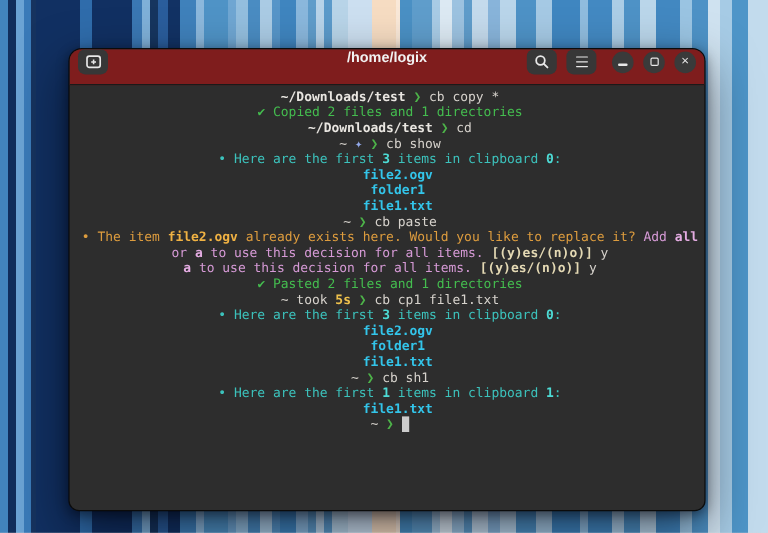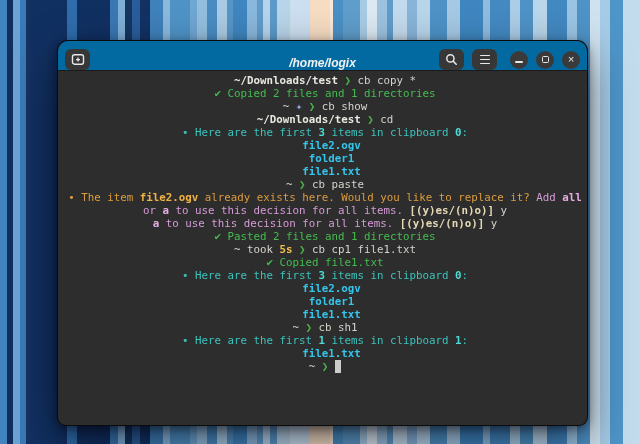--- a/index.html
+++ b/index.html
@@ -26,24 +26,23 @@
       #9ac4e2 567px,#9ac4e2 577px,#4e92c6 577px,#4e92c6 590px,#cfe2f0 590px,#cfe2f0 600px,
       #a6cbe5 600px,#a6cbe5 610px,#4e95c8 610px,#4e95c8 623px,#c2dbed 623px,#c2dbed 640px);
   }
   .window{
     position:absolute;left:57px;top:40px;width:531px;height:386px;
     border-radius:11px 11px 9px 9px;overflow:hidden;
     background:#2d2d2d;border:1px solid rgba(0,0,0,0.75);box-sizing:border-box;
     box-shadow:0 16px 42px rgba(0,0,10,0.55),0 3px 10px rgba(0,0,10,0.45);
   }
   .headerbar{
-    height:30px;background:#0369a1;display:flex;align-items:flex-end;
+    height:30px;background:#7f1d1d;display:flex;align-items:flex-start;
     padding:0 7px;box-sizing:border-box;position:relative;
     border-bottom:1px solid #1a1a1a;
-    font-style:italic;
   }
   .hb-btn{
     width:25px;height:21px;border-radius:6px;background:#373737;
     display:flex;align-items:center;justify-content:center;flex:0 0 auto;
   }
   .hb-title{
     position:absolute;left:0;right:0;text-align:center;
     font-weight:bold;font-size:12px;color:#f1f1f1;pointer-events:none;
   }
   .hb-right{margin-left:auto;display:flex;align-items:center;gap:8px;z-index:2;}
@@ -116,33 +115,32 @@
         <span class="boxg"></span>
       </div>
       <div class="circle-btn">
         <span>×</span>
       </div>
     </div>
   </div>
   <div class="term">
       <div class="tline"><span class="seg-path">~/Downloads/test</span><span class="seg-fg"> </span><span class="seg-prompt">❯</span><span class="seg-fg"> cb copy *</span></div>
       <div class="tline"><span class="seg-ok">✔ Copied 2 files and 1 directories</span></div>
+      <div class="tline"><span class="seg-path">~/Downloads/test</span><span class="seg-fg"> </span><span class="seg-prompt">❯</span><span class="seg-fg"> cd</span></div>
       <div class="tline"><span class="seg-fg">~ </span><span class="seg-star">✦</span><span class="seg-fg"> </span><span class="seg-prompt">❯</span><span class="seg-fg"> cb show</span></div>
-      <div class="tline"><span class="seg-path">~/Downloads/test</span><span class="seg-fg"> </span><span class="seg-prompt">❯</span><span class="seg-fg"> cd</span></div>
       <div class="tline"><span class="seg-cyan">• Here are the first </span><span class="seg-cyanb">3</span><span class="seg-cyan"> items in clipboard </span><span class="seg-cyanb">0</span><span class="seg-cyan">:</span></div>
       <div class="tline"><span class="seg-file">  file2.ogv</span></div>
       <div class="tline"><span class="seg-file">  folder1</span></div>
       <div class="tline"><span class="seg-file">  file1.txt</span></div>
       <div class="tline"><span class="seg-fg">~ </span><span class="seg-prompt">❯</span><span class="seg-fg"> cb paste</span></div>
       <div class="tline"><span class="seg-orange">• The item </span><span class="seg-orangeb">file2.ogv</span><span class="seg-orange"> already exists here. Would you like to replace it? </span><span class="seg-pink">Add </span><span class="seg-pinkb">all</span></div>
       <div class="tline"><span class="seg-pink">or </span><span class="seg-pinkb">a</span><span class="seg-pink"> to use this decision for all items. </span><span class="seg-ynb">[(y)es/(n)o)]</span><span class="seg-fg"> y</span></div>
       <div class="tline"><span class="seg-pinkb">a</span><span class="seg-pink"> to use this decision for all items. </span><span class="seg-ynb">[(y)es/(n)o)]</span><span class="seg-fg"> y</span></div>
       <div class="tline"><span class="seg-ok">✔ Pasted 2 files and 1 directories</span></div>
       <div class="tline"><span class="seg-fg">~ took </span><span class="seg-yellow">5s</span><span class="seg-fg"> </span><span class="seg-prompt">❯</span><span class="seg-fg"> cb cp1 file1.txt</span></div>
-      <div class="tline"><span class="seg-ok">✔ Copied file1.txt</span></div>
       <div class="tline"><span class="seg-cyan">• Here are the first </span><span class="seg-cyanb">3</span><span class="seg-cyan"> items in clipboard </span><span class="seg-cyanb">0</span><span class="seg-cyan">:</span></div>
       <div class="tline"><span class="seg-file">  file2.ogv</span></div>
       <div class="tline"><span class="seg-file">  folder1</span></div>
       <div class="tline"><span class="seg-file">  file1.txt</span></div>
       <div class="tline"><span class="seg-fg">~ </span><span class="seg-prompt">❯</span><span class="seg-fg"> cb sh1</span></div>
       <div class="tline"><span class="seg-cyan">• Here are the first </span><span class="seg-cyanb">1</span><span class="seg-cyan"> items in clipboard </span><span class="seg-cyanb">1</span><span class="seg-cyan">:</span></div>
       <div class="tline"><span class="seg-file">  file1.txt</span></div>
       <div class="tline"><span class="seg-fg">~ </span><span class="seg-prompt">❯</span><span class="seg-fg"> </span><span class="seg-cursor"> </span></div>
     </div>
 </div>

